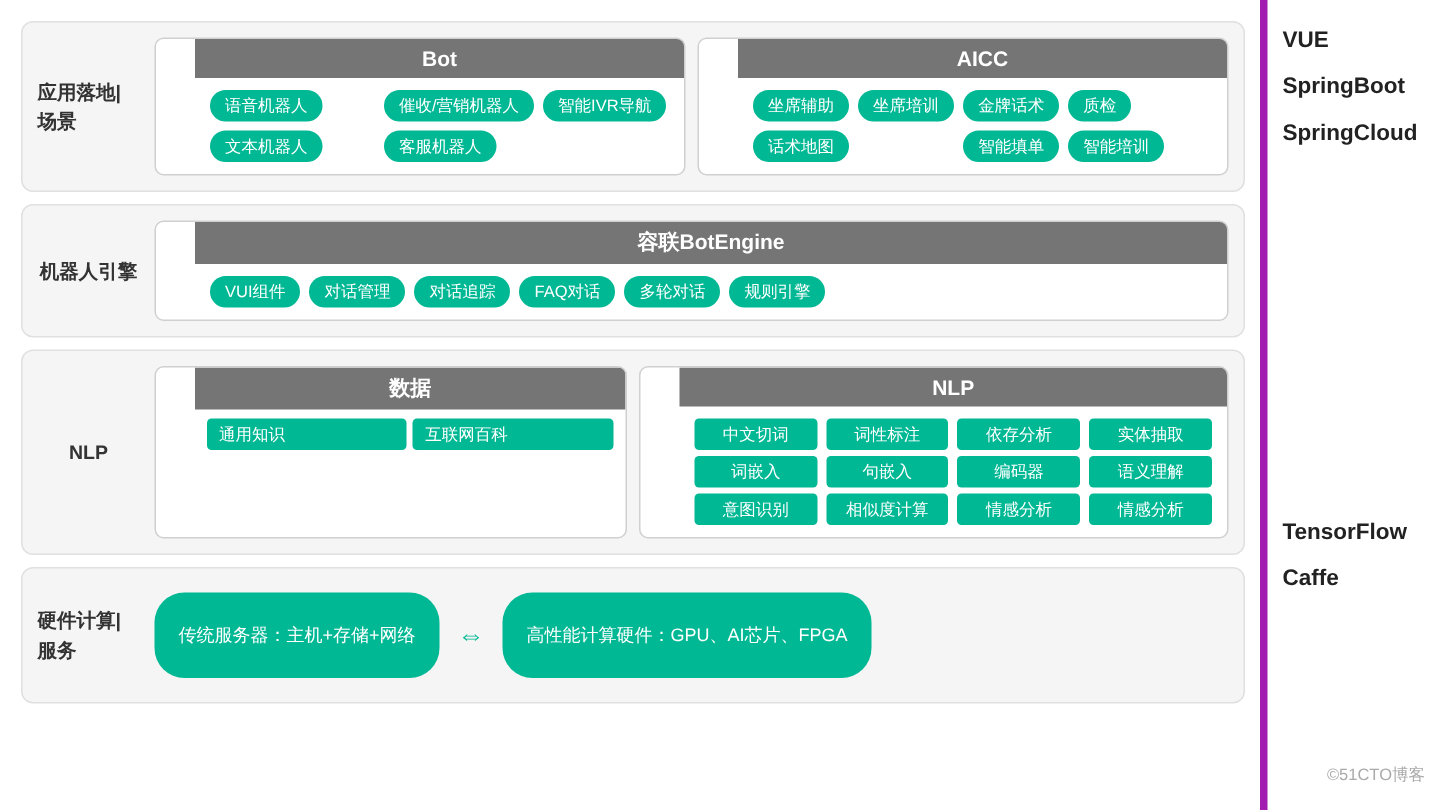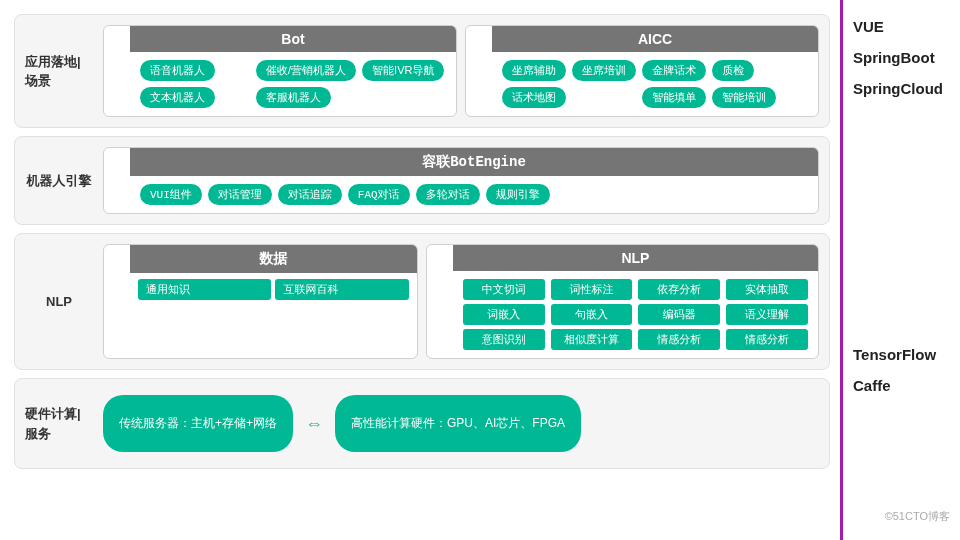--- a/index.html
+++ b/index.html
@@ -19,21 +19,21 @@
       flex-direction: column;
       gap: 8px;
     }
 
     .sidebar {
       width: 120px;
       padding: 16px 10px;
       display: flex;
       flex-direction: column;
       justify-content: space-between;
-      border-left: 3px solid #a21caf;
+      border-left: 5px solid #a21caf;
     }
 
     .sidebar-group {
       display: flex;
       flex-direction: column;
       gap: 10px;
     }
 
     .sidebar-item {
       font-size: 15px;
@@ -172,21 +172,20 @@
     }
 
     .hw-arrow {
       font-size: 18px;
       color: #00b894;
     }
 
     
     .engine-panel {
       flex: 1;
-      font-family: Liberation Mono, monospace;
     }
   </style>
 </head>
 <body>
 
 <div class="main-content">
 
   <div class="row">
     <div class="row-label">应用落地|场景</div>
     <div class="row-content">

